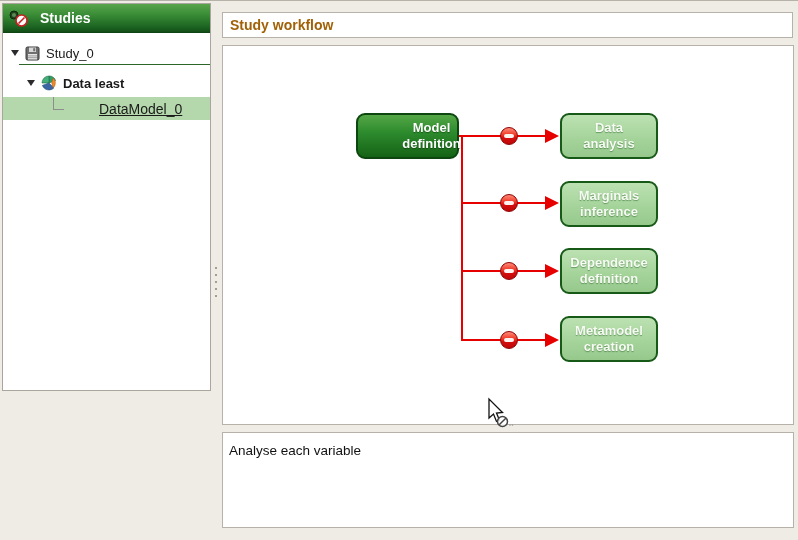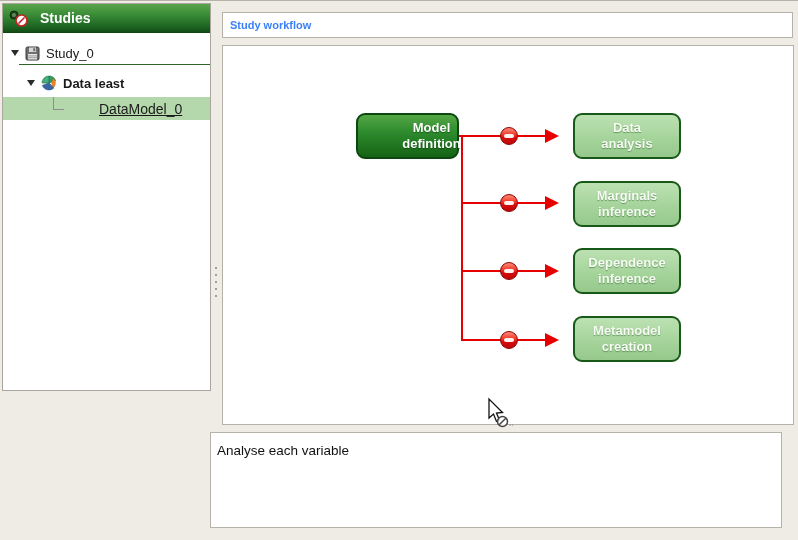--- a/index.html
+++ b/index.html
@@ -45,47 +45,47 @@
   }
   .tree-icon{margin-right:6px;flex:0 0 auto;}
   
   .splitter{position:absolute;left:213px;top:266px;width:6px;height:34px;}
   .splitter i{display:block;width:2px;height:2px;background:#a39d94;margin:0 auto 5px auto;}
   
   .tab-header{
     position:absolute;left:222px;top:11px;width:571px;height:26px;
     background:#fff;border:1px solid #b6b1a9;box-sizing:border-box;
     display:flex;align-items:center;padding-left:7px;
-    font-weight:bold;font-size:11px;color:#3b82f6;
+    font-weight:bold;font-size:14px;color:#a16207;
   }
   .workflow-panel{
     position:absolute;left:222px;top:44px;width:572px;height:380px;
     background:#fff;border:1px solid #b6b1a9;box-sizing:border-box;
   }
   .message-panel{
-    position:absolute;left:210px;top:431px;width:572px;height:96px;
+    position:absolute;left:222px;top:431px;width:572px;height:96px;
     background:#fff;border:1px solid #b6b1a9;box-sizing:border-box;
     padding:8px 6px;
   }
   .msg-info{color:#111;font-size:13.5px;margin:2px 0 12px 0;}
   .msg-error{color:#e03131;font-size:13.5px;margin:0;}
   
   .node{
     position:absolute;display:flex;align-items:center;justify-content:center;
     text-align:center;font-weight:bold;font-size:13px;line-height:1.25;
     white-space:pre-line;border-radius:9px;box-sizing:border-box;
   }
   .node-active{
     left:133px;top:67px;width:103px;height:46px;
     background:linear-gradient(180deg,#55a746 0%,#2e8c2e 40%,#156315 100%);
     border:2px solid #0c470f;color:#ffffff;
     text-shadow:0 1px 1px rgba(0,40,0,.5);cursor:pointer;padding-left:48px;
   }
   .node-disabled{
-    left:350px;width:108px;height:46px;
+    left:337px;width:98px;height:46px;
     background:linear-gradient(180deg,#bce1b2 0%,#a5d49b 55%,#96c88c 100%);
     border:2px solid #175a18;color:#f7fbf4;
     text-shadow:0 1px 1px rgba(20,80,20,.45);
   }
   .node-da{top:67px;} .node-mi{top:135px;} .node-di{top:202px;} .node-mc{top:270px;}
   
   .rline{position:absolute;background:#e60000;}
   .arrowhead{
     position:absolute;width:0;height:0;
     border-top:7px solid transparent;border-bottom:7px solid transparent;
@@ -165,21 +165,21 @@
 
 <div class="workflow-panel">
 
   <div class="node node-active">Model
 definition</div>
   <div class="node node-disabled node-da">Data
 analysis</div>
   <div class="node node-disabled node-mi">Marginals
 inference</div>
   <div class="node node-disabled node-di">Dependence
-inference</div>
+definition</div>
   <div class="node node-disabled node-mc">Metamodel
 creation</div>
 
   <div class="rline" style="left:236px;top:89px;width:88px;height:2px;"></div>
   <div class="rline" style="left:238px;top:89px;width:2px;height:206px;"></div>
   <div class="rline" style="left:240px;top:156px;width:84px;height:2px;"></div>
   <div class="rline" style="left:240px;top:224px;width:84px;height:2px;"></div>
   <div class="rline" style="left:240px;top:293px;width:84px;height:2px;"></div>
 
   <div class="arrowhead" style="left:322px;top:83px;"></div>

